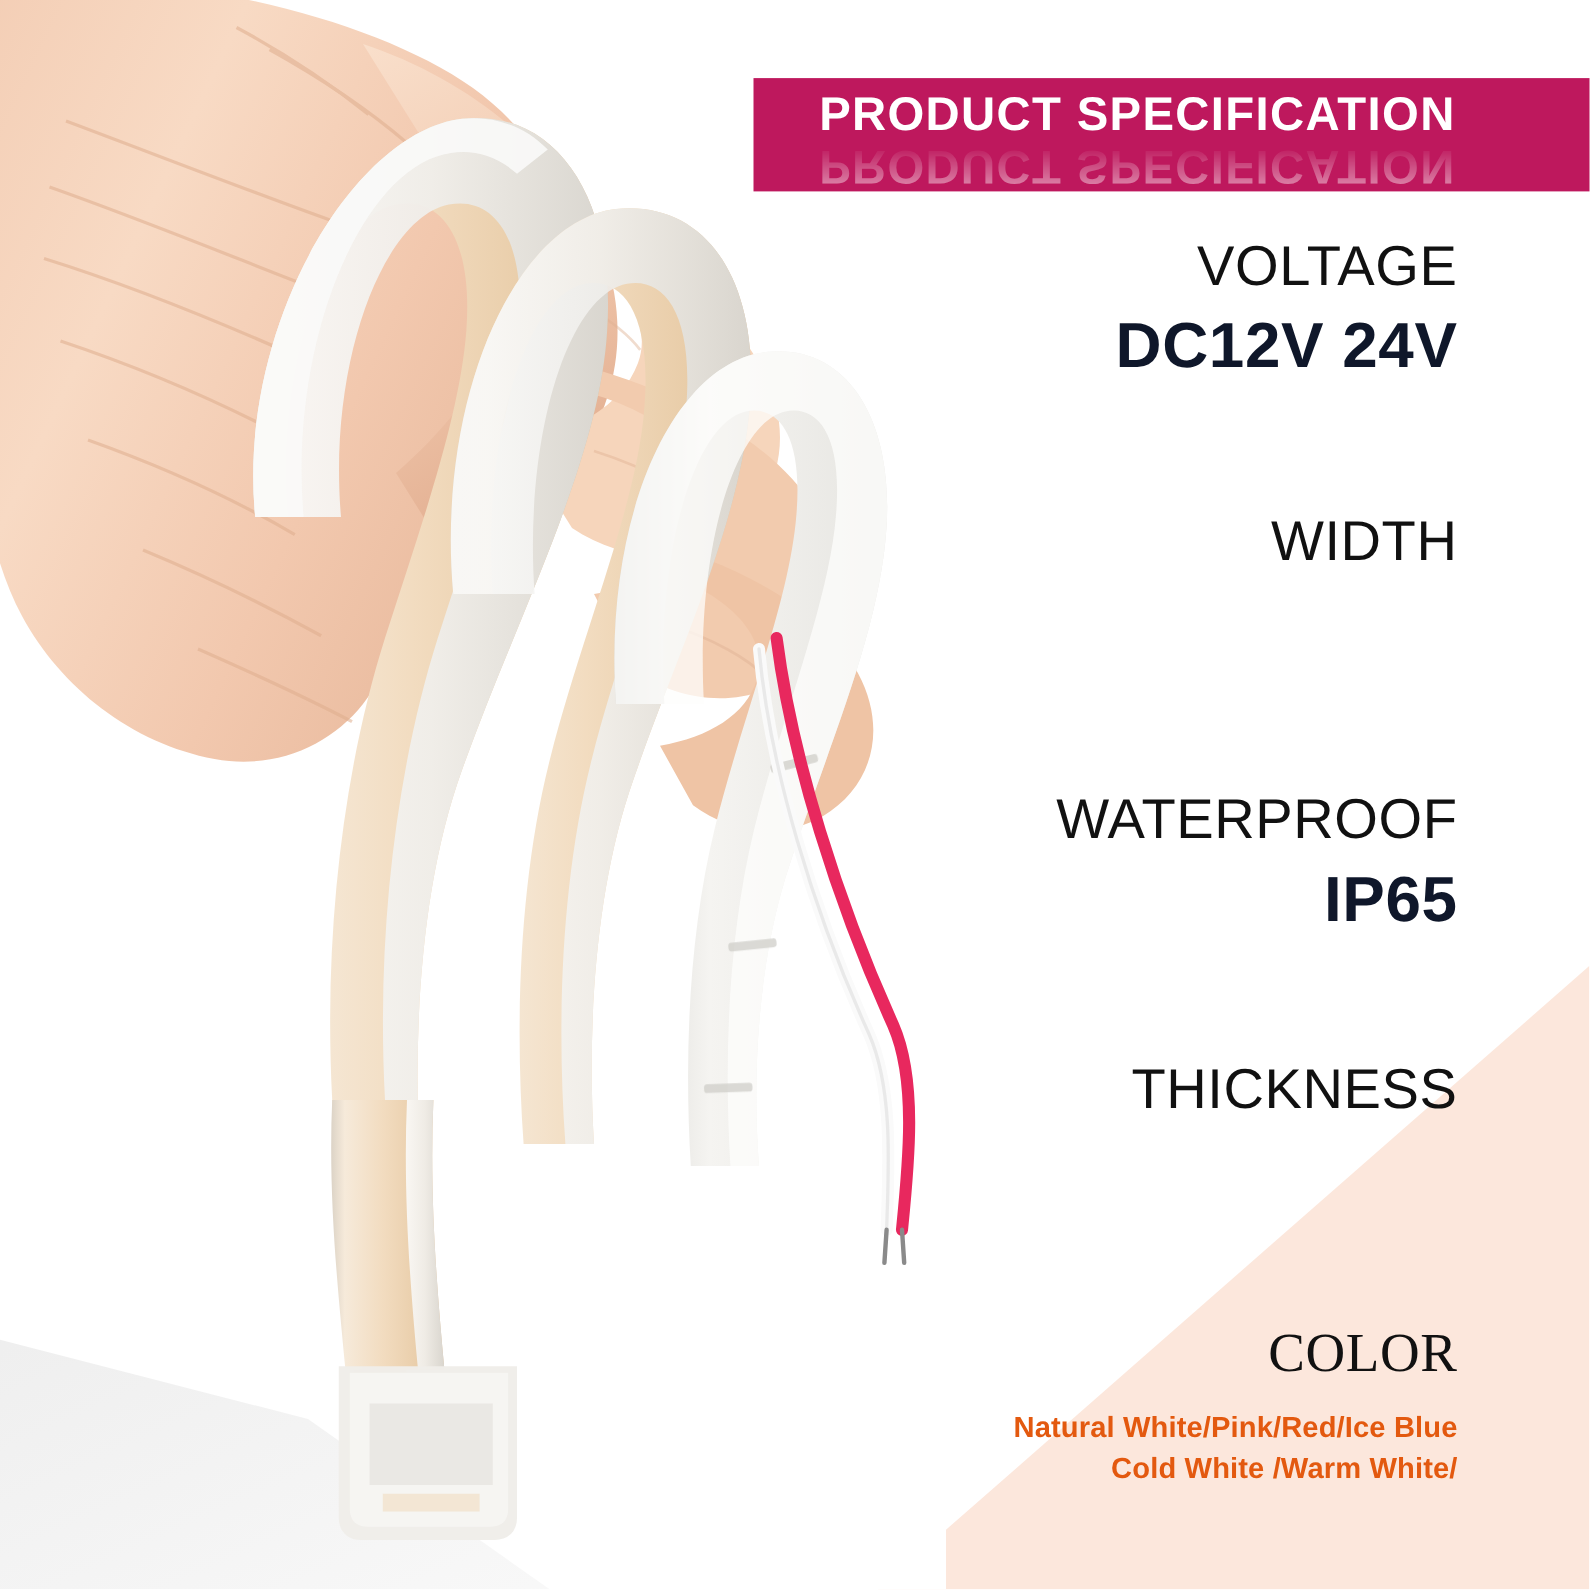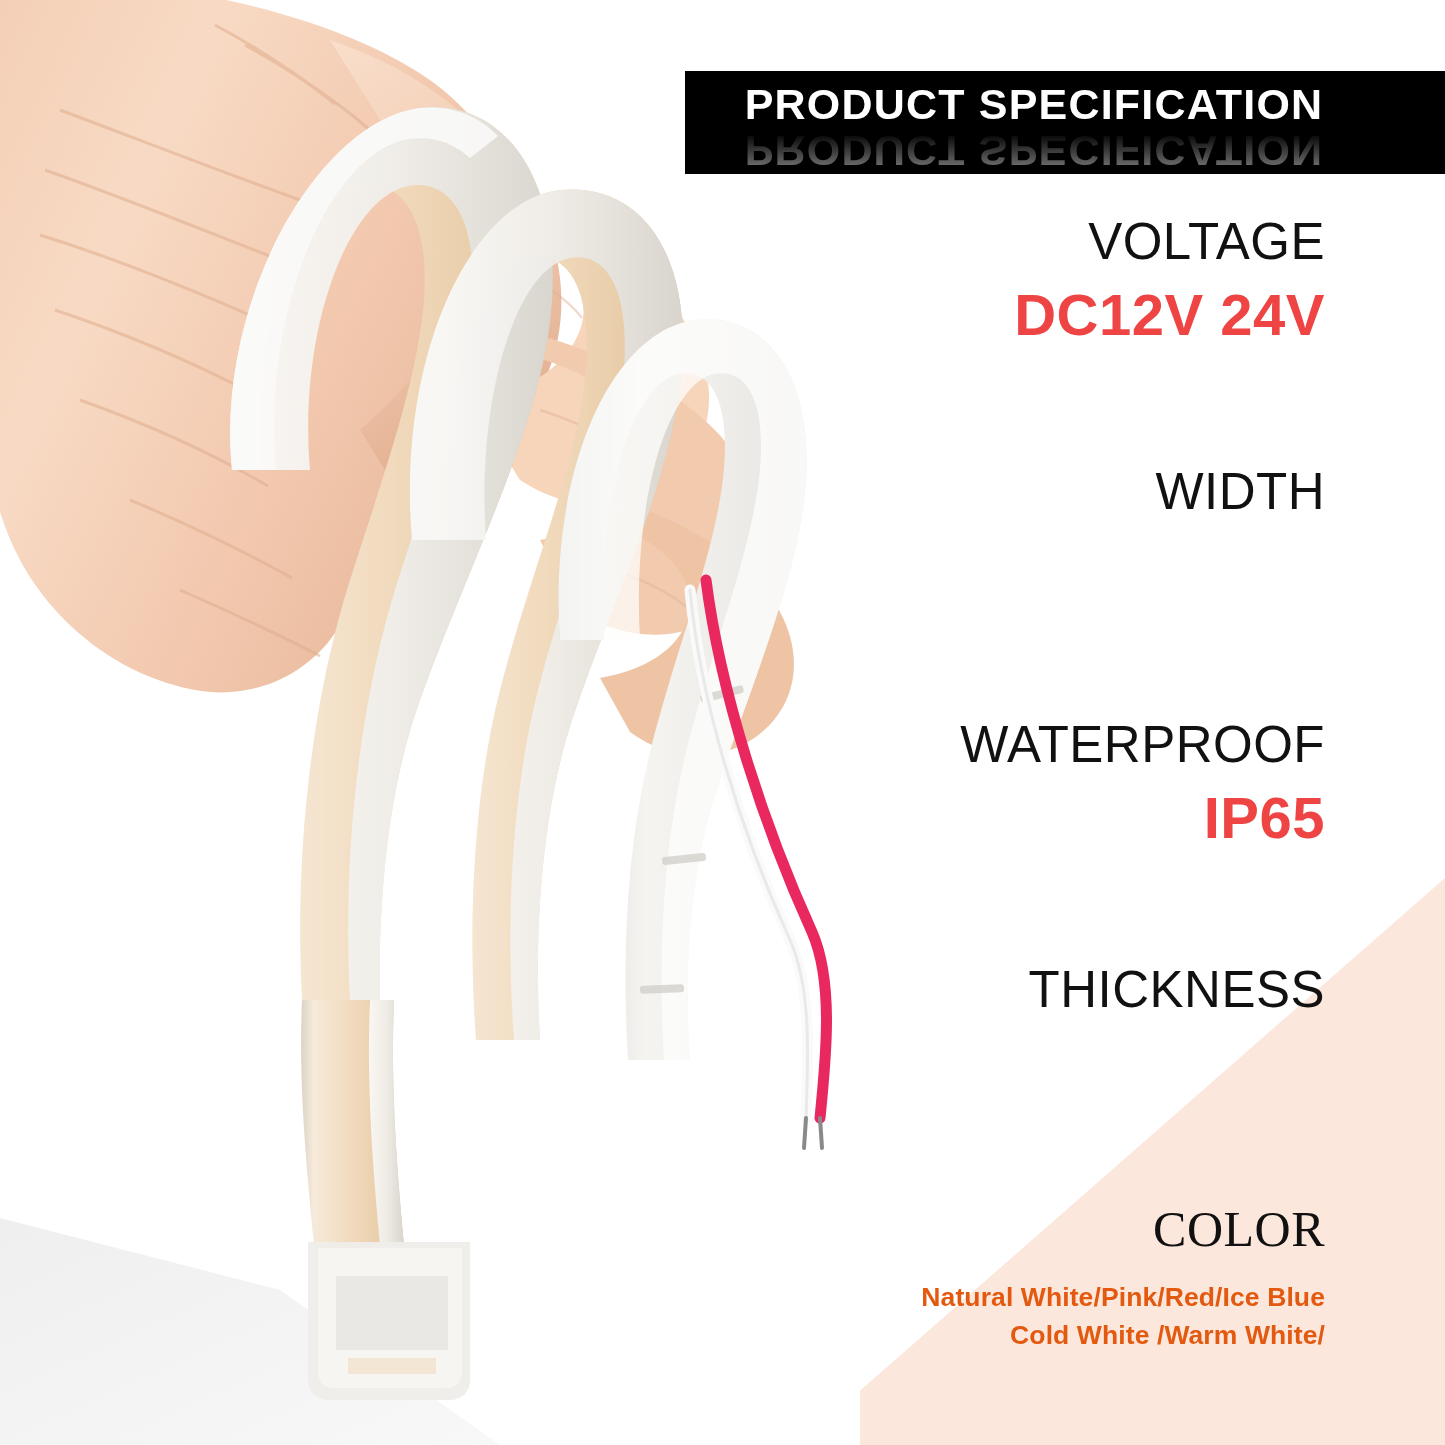--- a/index.html
+++ b/index.html
@@ -25,21 +25,21 @@
   }
   .photo svg{display:block;}
 
   
   .spec-col{
     position:absolute;left:685px;top:0;width:760px;height:1445px;
   }
 
   .banner{
     position:absolute;left:0px;top:71px;width:760px;height:103px;
-    background:#000000;
+    background:#be185d;
     overflow:hidden;
   }
   .banner-title{
     position:absolute;left:0;right:62px;top:12px;
     text-align:center;
     font-size:43px;font-weight:bold;
     letter-spacing:1.2px;
     color:#ffffff;
     font-family:"Liberation Sans","DejaVu Sans",sans-serif;
     line-height:1;
@@ -58,21 +58,21 @@
     -webkit-mask-image:linear-gradient(to top,rgba(0,0,0,0) 8%,rgba(0,0,0,.85) 95%);
             mask-image:linear-gradient(to top,rgba(0,0,0,0) 8%,rgba(0,0,0,.85) 95%);
   }
 
   .spec-item{position:absolute;right:120px;text-align:right;white-space:nowrap;}
   .spec-label{
     color:#111111;font-weight:400;font-size:51px;line-height:1.05;
     letter-spacing:.5px;
   }
   .spec-value{
-    color:#ef4444;font-weight:bold;font-size:58px;line-height:1.05;
+    color:#0f172a;font-weight:bold;font-size:58px;line-height:1.05;
     letter-spacing:.5px;margin-top:16px;
   }
 
   
   #item-voltage{top:215px;margin-left:12px;}
   #item-width{top:465px;text-align:center;}
   #item-waterproof{top:718px;}
   #item-thickness{top:963px;}
   #item-color{top:1203px;}
 

